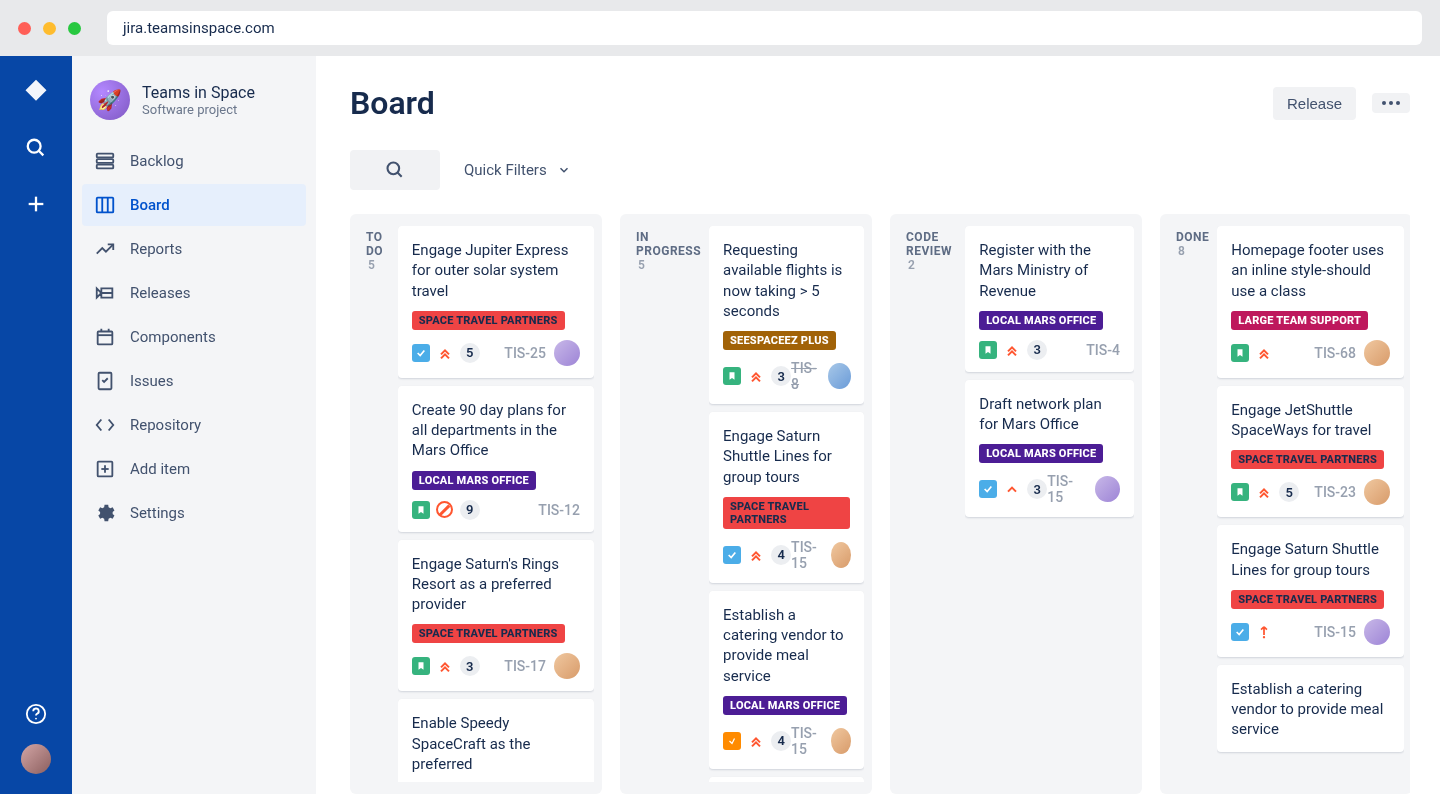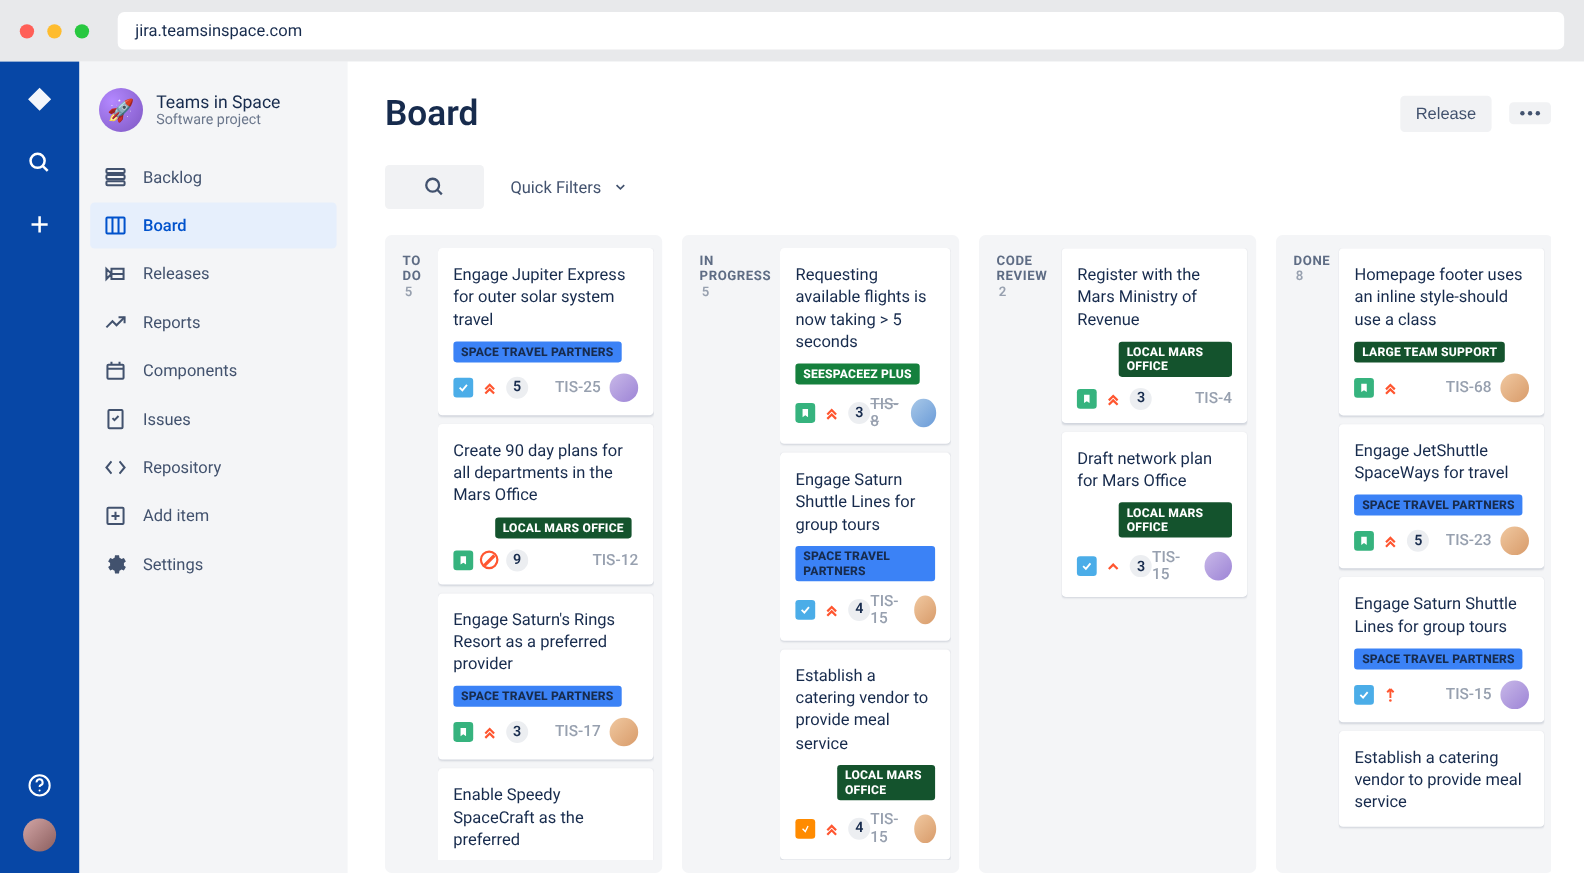--- a/index.html
+++ b/index.html
@@ -171,24 +171,24 @@
 .tag {
   display:inline-block;
   font-size:11px;
   font-weight:800;
   letter-spacing:0.2px;
   padding:3px 7px;
   border-radius:3px;
   margin-top:10px;
   text-transform:uppercase;
 }
-.tag.yellow { background:#3b82f6; color:#172b4d; }
-.tag.teal { background:#15803d; color:#fff; }
-.tag.orange { background:#14532d; color:#fff;margin-left:38px; }
-.tag.purple { background:#14532d; color:#fff; }
+.tag.yellow { background:#ef4444; color:#172b4d; }
+.tag.teal { background:#a16207; color:#fff; }
+.tag.orange { background:#4c1d95; color:#fff; }
+.tag.purple { background:#be185d; color:#fff; }
 
 .card-footer {
   display:flex;
   align-items:center;
   justify-content:space-between;
   margin-top:10px;
 }
 .footer-left { display:flex; align-items:center; gap:6px; }
 .footer-right { display:flex; align-items:center; gap:8px; }
 .issue-key { color:#97a0af; font-size:14px; font-weight:500; }
@@ -289,30 +289,30 @@
       <li class="nav-item active">
         <svg width="22" height="22" viewBox="0 0 24 24" fill="none" stroke="#0052cc" stroke-width="2">
             <rect x="3" y="4" width="18" height="16" rx="1"></rect>
             <line x1="9" y1="4" x2="9" y2="20"></line>
             <line x1="15" y1="4" x2="15" y2="20"></line>
           </svg>
         <span>Board</span>
       </li>
       <li class="nav-item">
         <svg width="22" height="22" viewBox="0 0 24 24" fill="none" stroke="#42526e" stroke-width="2">
-            <path d="M3 17 L8 12 L3 7 L3 17 Z M8 12 L20 12 L20 7 L8 7 Z M8 12 L20 12 L20 17 L8 17 Z"></path>
-          </svg>
-        <span>Releases</span>
-      </li>
-      <li class="nav-item">
-        <svg width="22" height="22" viewBox="0 0 24 24" fill="none" stroke="#42526e" stroke-width="2">
             <polyline points="3,17 9,11 13,15 21,7"></polyline>
             <polyline points="15,7 21,7 21,13"></polyline>
           </svg>
         <span>Reports</span>
+      </li>
+      <li class="nav-item">
+        <svg width="22" height="22" viewBox="0 0 24 24" fill="none" stroke="#42526e" stroke-width="2">
+            <path d="M3 17 L8 12 L3 7 L3 17 Z M8 12 L20 12 L20 7 L8 7 Z M8 12 L20 12 L20 17 L8 17 Z"></path>
+          </svg>
+        <span>Releases</span>
       </li>
       <li class="nav-item">
         <svg width="22" height="22" viewBox="0 0 24 24" fill="none" stroke="#42526e" stroke-width="2">
             <rect x="4" y="6" width="16" height="14" rx="1"></rect>
             <line x1="4" y1="10" x2="20" y2="10"></line>
             <line x1="8" y1="3" x2="8" y2="6"></line>
             <line x1="16" y1="3" x2="16" y2="6"></line>
           </svg>
         <span>Components</span>
       </li>

